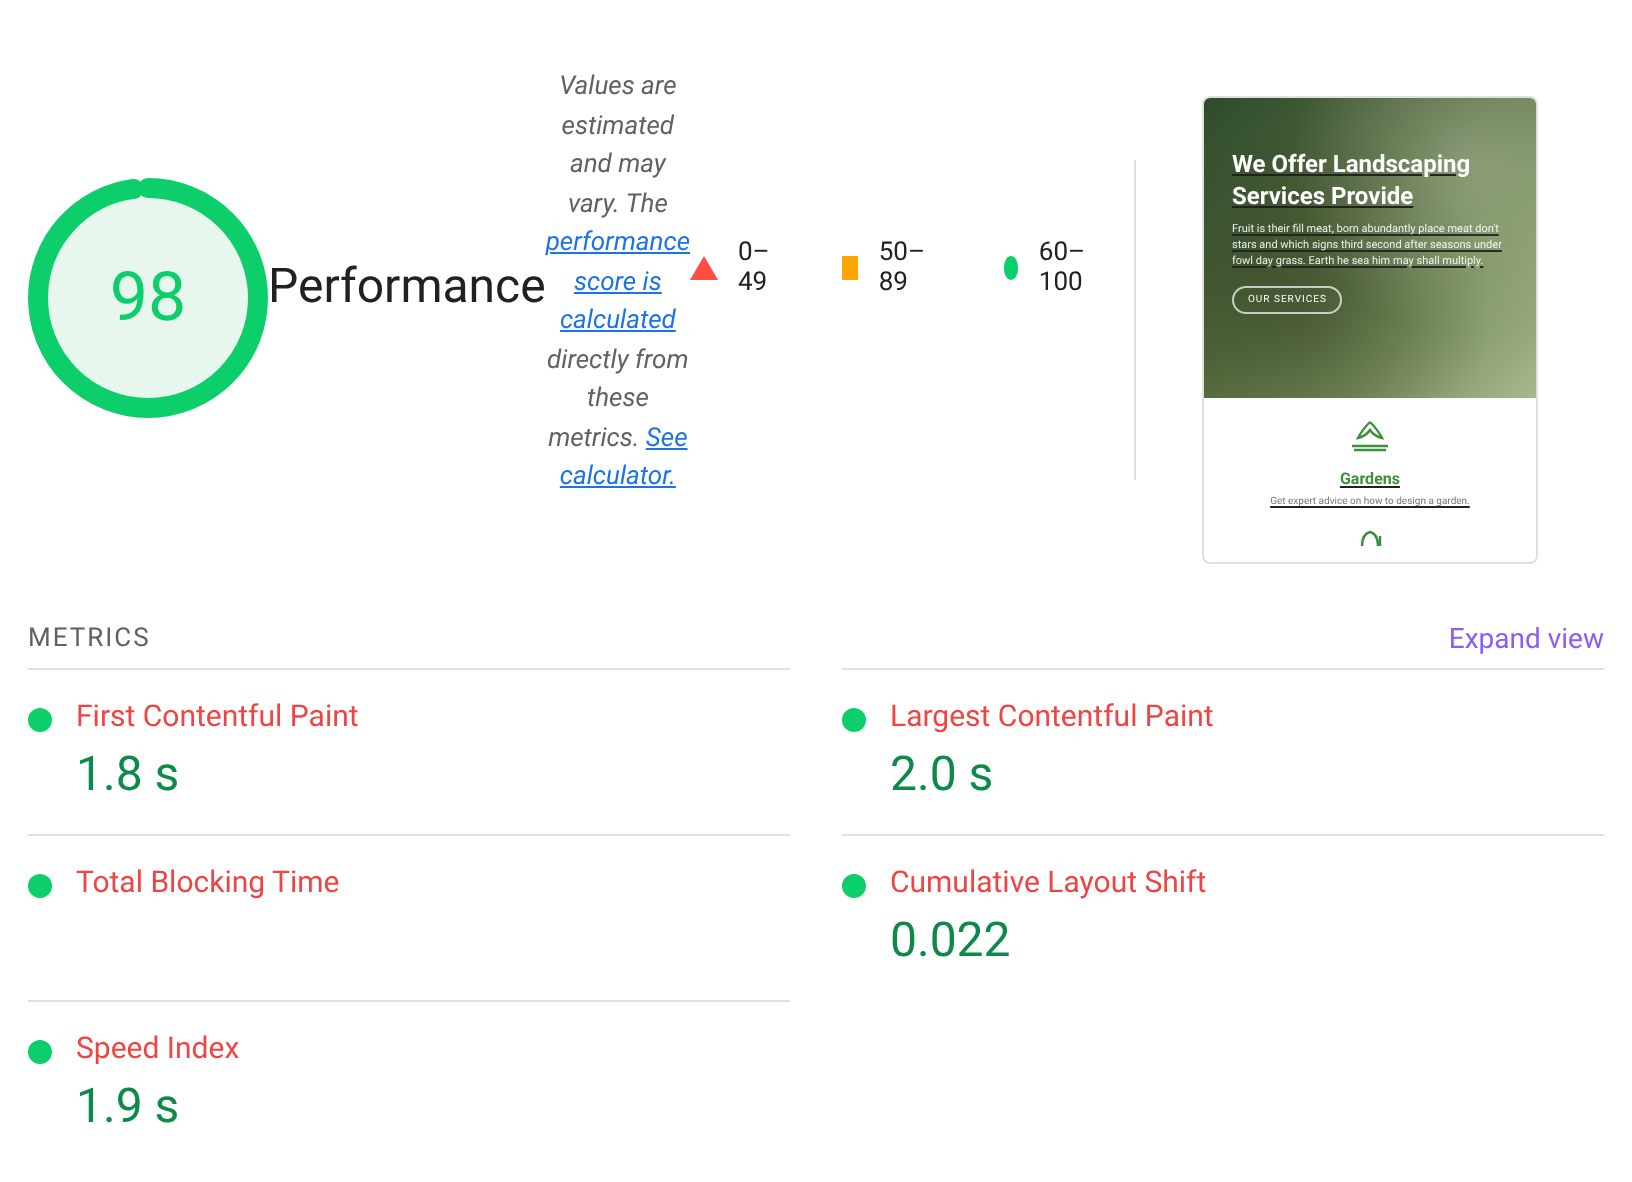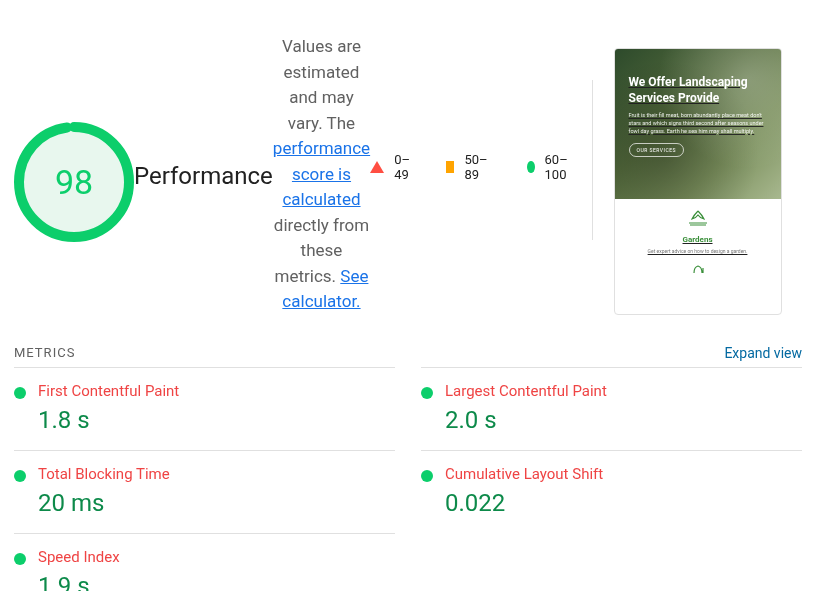--- a/index.html
+++ b/index.html
@@ -7,21 +7,21 @@
 .container { display: flex; padding: 20px 14px 0; }
 .left-col { flex: 1; padding-right: 20px; }
 .right-col { width: 280px; display: flex; justify-content: center; }
 .gauge-wrap { display: flex; flex-direction: row; align-items: center; }
 .gauge { position: relative; width: 120px; height: 120px; margin-top: 30px; }
 .gauge svg { transform: rotate(-90deg); }
 .gauge-bg { fill: #e8f7ee; }
 .gauge-arc { fill: none; stroke: #0cce6b; stroke-width: 10; stroke-linecap: round; }
 .gauge-score { position: absolute; top: 0; left: 0; width: 100%; height: 100%; display: flex; align-items: center; justify-content: center; font-size: 34px; color: #0cce6b; font-weight: 400; }
 .perf-title { font-size: 24px; font-weight: 400; margin-top: 18px; color: #212121; }
-.perf-desc { font-size: 17px; color: #616161; text-align: center; margin-top: 14px; line-height: 1.5; max-width: 380px; }
+.perf-desc { font-size: 13px; color: #616161; text-align: center; margin-top: 14px; line-height: 1.5; max-width: 380px; font-style: italic; }
 .perf-desc a { color: #1a73e8; text-decoration: underline; }
 .legend { display: flex; justify-content: center; gap: 36px; font-size: 13px; color: #212121; }
 .legend-item { display: flex; align-items: center; gap: 10px; }
 .tri { width: 0; height: 0; border-left: 7px solid transparent; border-right: 7px solid transparent; border-bottom: 12px solid #ff4e42; }
 .sq { width: 12px; height: 12px; background: #ffa400; }
 .circ { width: 12px; height: 12px; border-radius: 50%; background: #0cce6b; }
 .divider-v { width: 1px; background: #e0e0e0; height: 160px; align-self: flex-start; margin-top: 60px; }
 .preview { width: 168px; border: 1px solid #e0e0e0; border-radius: 4px; overflow: hidden; background: #fff; margin-top: 28px; text-decoration: underline; }
 .preview-hero { position: relative; height: 150px; background: linear-gradient(135deg, #2d4a2b 0%, #546b3d 40%, #7a8f5c 70%, #a8b88f 100%); padding: 26px 14px 0; color: #fff; }
 .preview-hero::before { content: ""; position: absolute; inset: 0; background: radial-gradient(circle at 80% 20%, rgba(255,255,255,0.25), transparent 50%), radial-gradient(circle at 30% 70%, rgba(0,0,0,0.25), transparent 60%); }
@@ -29,21 +29,21 @@
 .hero-title { font-size: 12px; font-weight: 700; line-height: 1.3; }
 .hero-sub { font-size: 5.5px; margin-top: 6px; line-height: 1.4; opacity: 0.9; }
 .hero-btn { display: inline-block; border: 1px solid rgba(255,255,255,0.7); border-radius: 10px; font-size: 5px; padding: 3px 7px; margin-top: 8px; letter-spacing: 0.5px; }
 .preview-body { text-align: center; padding: 10px 8px 8px; }
 .garden-icon { color: #3a8f3a; }
 .garden-title { font-size: 8px; color: #3a8f3a; margin-top: 4px; font-weight: 700; }
 .garden-sub { font-size: 5px; color: #777; margin-top: 4px; line-height: 1.3; }
 .preview-footer { display: flex; justify-content: center; padding-bottom: 6px; color: #3a8f3a; }
 .metrics-header { display: flex; justify-content: space-between; align-items: center; padding: 30px 14px 6px; }
 .metrics-label { font-size: 13px; letter-spacing: 1px; color: #616161; }
-.expand { font-size: 14px; color: #0369a1; cursor: pointer; text-align: center; }
+.expand { font-size: 14px; color: #8b5cf6; cursor: pointer; text-align: center; }
 .metrics-grid { display: grid; grid-template-columns: 1fr 1fr; column-gap: 26px; padding: 0 14px; }
 .metric { border-top: 1px solid #e0e0e0; padding: 14px 0 16px; display: flex; gap: 12px; }
 .metric-dot { width: 12px; height: 12px; border-radius: 50%; background: #0cce6b; margin-top: 5px; flex-shrink: 0; }
 .metric-name { font-size: 15px; color: #ef4444; }
 .metric-val { font-size: 24px; color: #0d8a4a; margin-top: 6px; }
 .metric:nth-child(5) { grid-column: 1; }
 </style>
 </head>
 <body>
 
@@ -120,21 +120,20 @@
     <div class="metric-dot"></div>
     <div>
       <div class="metric-name">Largest Contentful Paint</div>
       <div class="metric-val">2.0 s</div>
     </div>
   </div>
   <div class="metric">
     <div class="metric-dot"></div>
     <div>
       <div class="metric-name">Total Blocking Time</div>
-      <div class="metric-val">20 ms</div>
     </div>
   </div>
   <div class="metric">
     <div class="metric-dot"></div>
     <div>
       <div class="metric-name">Cumulative Layout Shift</div>
       <div class="metric-val">0.022</div>
     </div>
   </div>
   <div class="metric">

